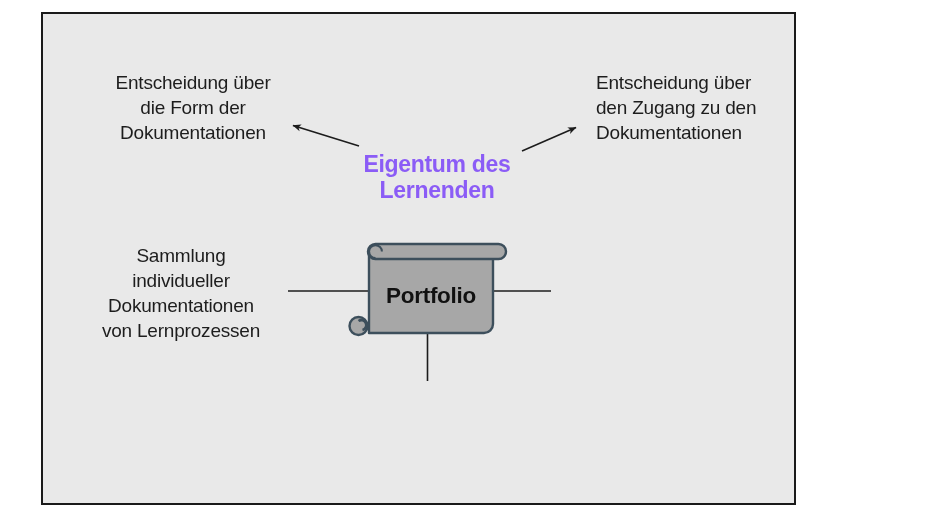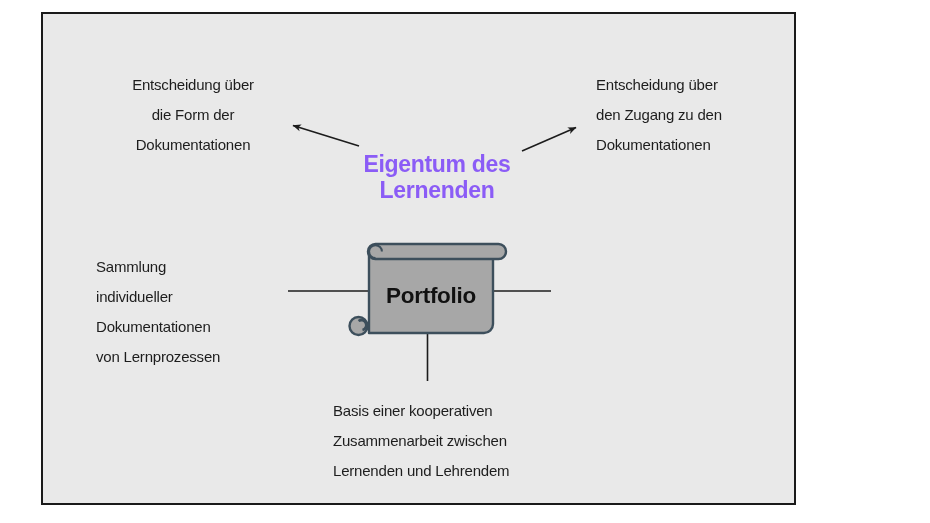--- a/index.html
+++ b/index.html
@@ -18,26 +18,26 @@
     border: 2px solid #1a1a1a;
   }
   .overlay {
     position: absolute; left: 0; top: 0;
     width: 930px; height: 523px;
     pointer-events: none;
   }
   .label {
     position: absolute;
     color: #1d1d1d;
-    font-size: 15px;
-    line-height: 30px;
+    font-size: 19px;
+    line-height: 25px;
     letter-spacing: -0.2px;
     white-space: pre-line;
   }
-  .label.align-right { text-align: left; margin-top: 9px; }
+  .label.align-right { text-align: center; }
   .label.align-center { text-align: center; }
   .owner-title {
     position: absolute;
     left: 337px; top: 151px; width: 200px;
     color: #8b5cf6;
     font-weight: bold;
     font-size: 23px;
     line-height: 26px;
     letter-spacing: -0.3px;
     text-align: center;
@@ -105,19 +105,16 @@
 
   <div class="owner-title">Eigentum des
 Lernenden</div>
 
   <div class="label align-right node-left">Sammlung
 individueller
 Dokumentationen
 von Lernprozessen</div>
 
 
-  <div class="label node-bottom">Basis einer kooperativen
-Zusammenarbeit zwischen
-Lernenden und Lehrendem</div>
 
   <div class="portfolio-label">Portfolio</div>
 
 </div>
 
 </body></html>

